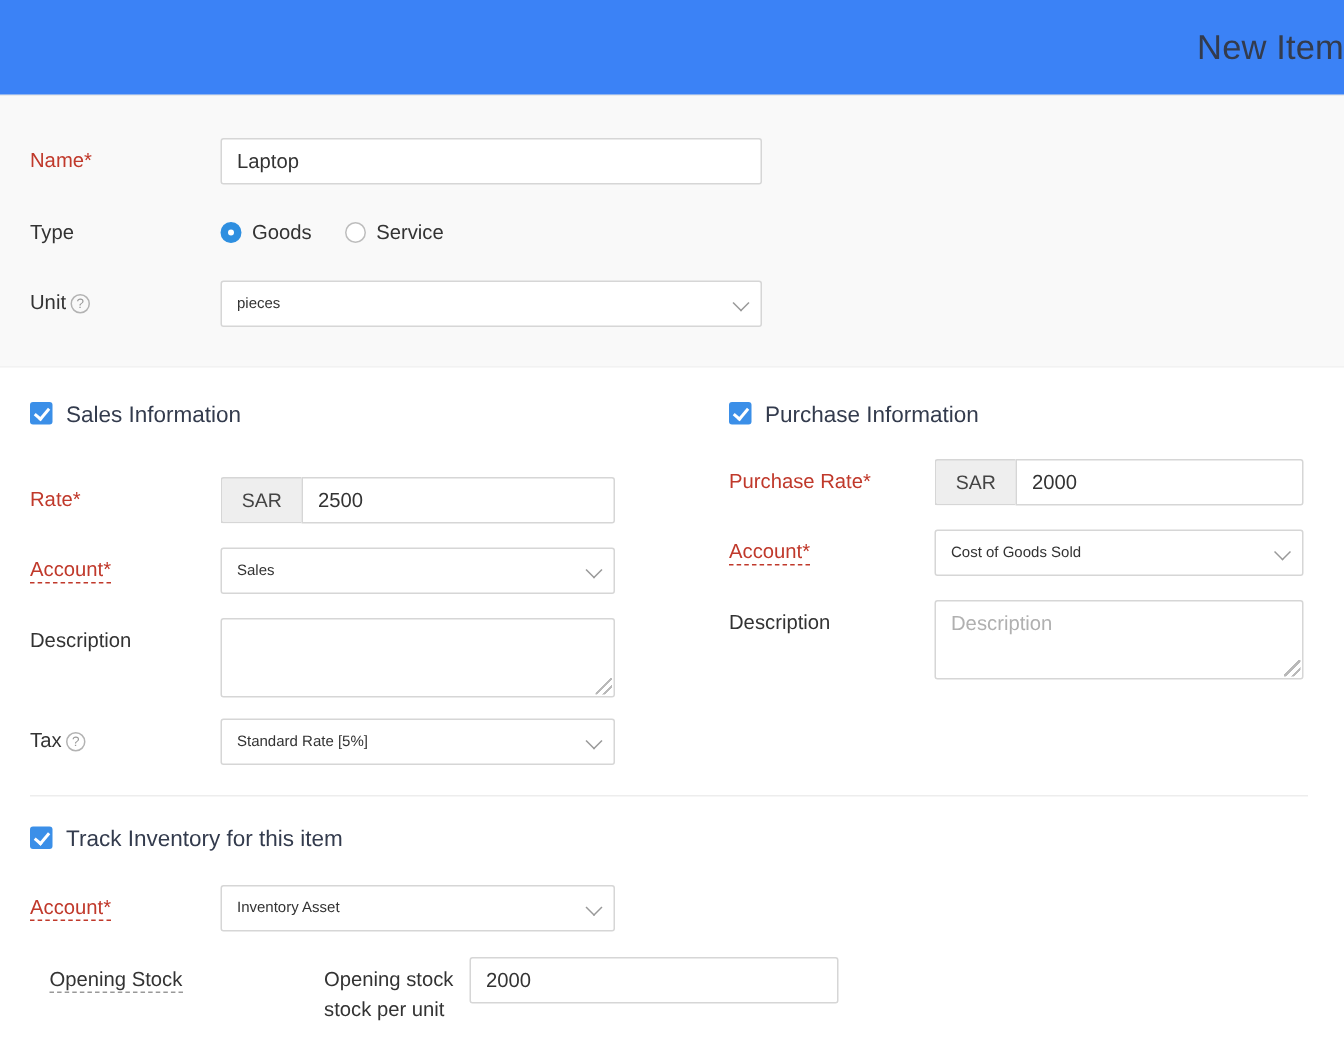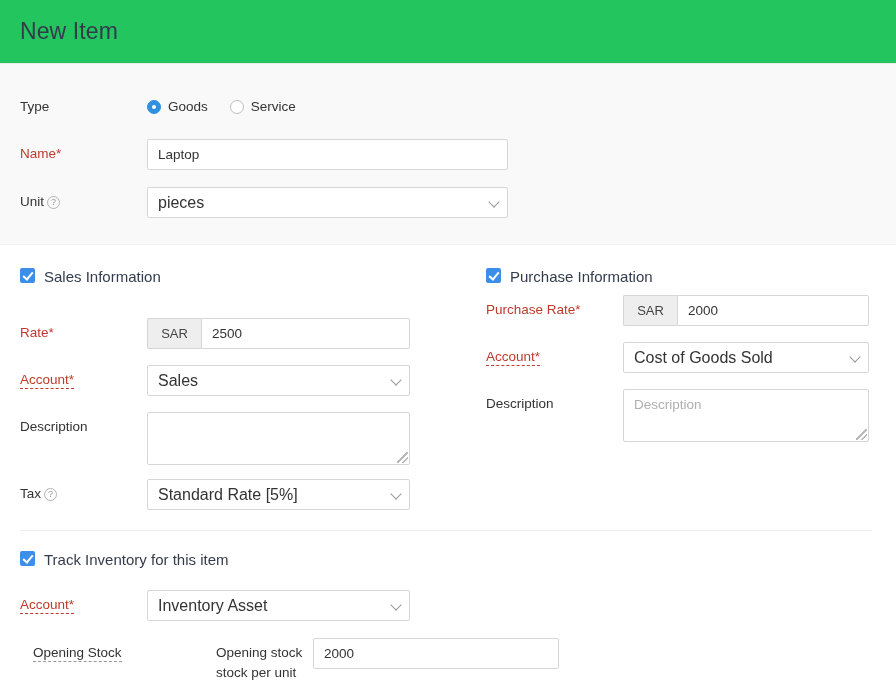--- a/index.html
+++ b/index.html
@@ -9,24 +9,25 @@
     background: #ffffff;
     font-family: "Liberation Sans", sans-serif;
     color: #333333;
     overflow: hidden;
   }
   .page { position: relative; width: 896px; height: 700px; background:#ffffff; }
 
   
   .header {
     height: 64px;
-    background: #22c55e;
+    background: #3b82f6;
     border-bottom: 1px solid #eaeaea;
     display: flex; align-items: center;
     padding-left: 20px;
+    justify-content: flex-end;
   }
   .header-title {
     font-size: 23px;
     font-weight: 400;
     color: #333b4d;
     letter-spacing: .1px;
   }
 
   
   .top-block {
@@ -83,21 +84,21 @@
     line-height: 29px;
     border-radius: 2px;
     font-family: "Liberation Sans", sans-serif;
   }
 
   .sel {
     position: relative;
     height: 31px;
     border: 1px solid #d6d6d6;
     background: #ffffff;
-    font-size: 16px;
+    font-size: 10px;
     color: #333333;
     padding: 0 26px 0 10px;
     line-height: 29px;
     border-radius: 2px;
   }
   .sel .chev {
     position: absolute;
     right: 9px; top: 50%;
     width: 8px; height: 8px;
     margin-top: -5px;
@@ -192,43 +193,43 @@
 
 <div class="page">
 
   <div class="header">
     <div class="header-title">New Item</div>
   </div>
 
   <div class="top-block">
 
     <div class="row">
+      <div class="label req">
+        <span class="lbl-text">Name</span><span class="star">*</span>
+      </div>
+      <div class="control inp" style="width:361px">Laptop</div>
+    </div>
+
+    <div class="row">
       <div class="label">
         <span class="lbl-text">Type</span>
       </div>
       <div class="control radios">
         <div class="radio-opt">
           <span class="rdo on"></span>
           <span>Goods</span>
         </div>
         <div class="radio-opt">
           <span class="rdo"></span>
           <span>Service</span>
         </div>
       </div>
     </div>
 
     <div class="row">
-      <div class="label req">
-        <span class="lbl-text">Name</span><span class="star">*</span>
-      </div>
-      <div class="control inp" style="width:361px">Laptop</div>
-    </div>
-
-    <div class="row">
       <div class="label">
         <span class="lbl-text">Unit</span><span class="helpicon">?</span>
       </div>
       <div class="control sel" style="width:361px">
         <span>pieces</span>
         <span class="chev"></span>
       </div>
     </div>
 
   </div>
@@ -282,21 +283,21 @@
           </div>
         </div>
       </div>
 
       <div class="col-right">
         <div class="cbrow" style="padding-left:16px">
           <span class="cbx"></span>
           <span class="cb-label">Purchase Information</span>
         </div>
 
-        <div class="row" style="margin-top:10px">
+        <div class="row" style="margin-top:21px">
           <div class="label req">
             <span class="lbl-text">Purchase Rate</span><span class="star">*</span>
           </div>
           <div class="control grp" style="width:246px">
             <div class="prefix">SAR</div>
             <div class="inp">2000</div>
           </div>
         </div>
 
         <div class="row" style="margin-top:16px">

